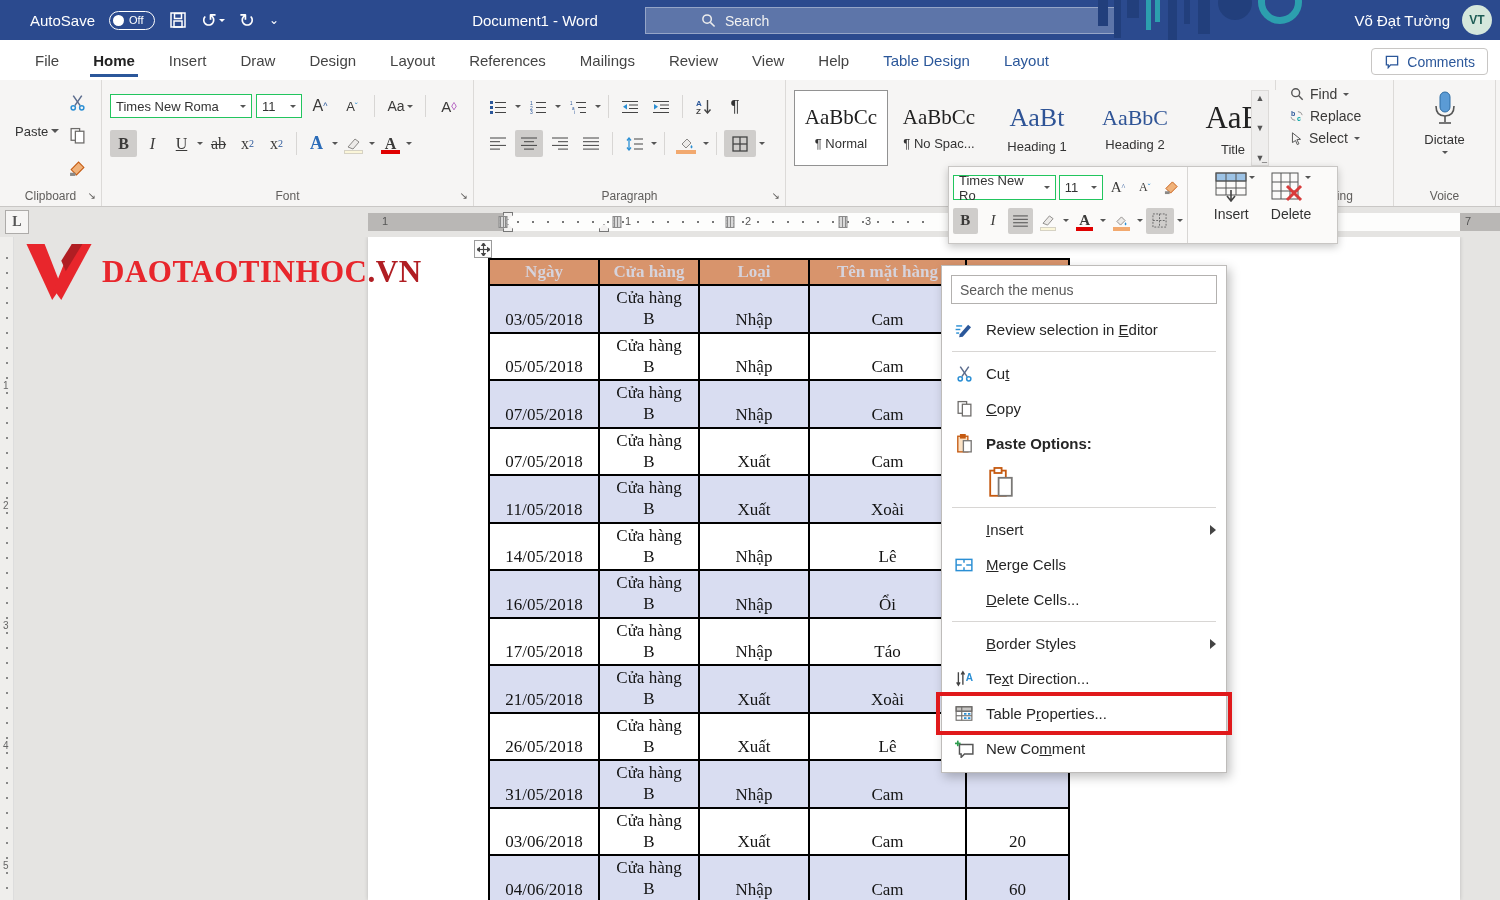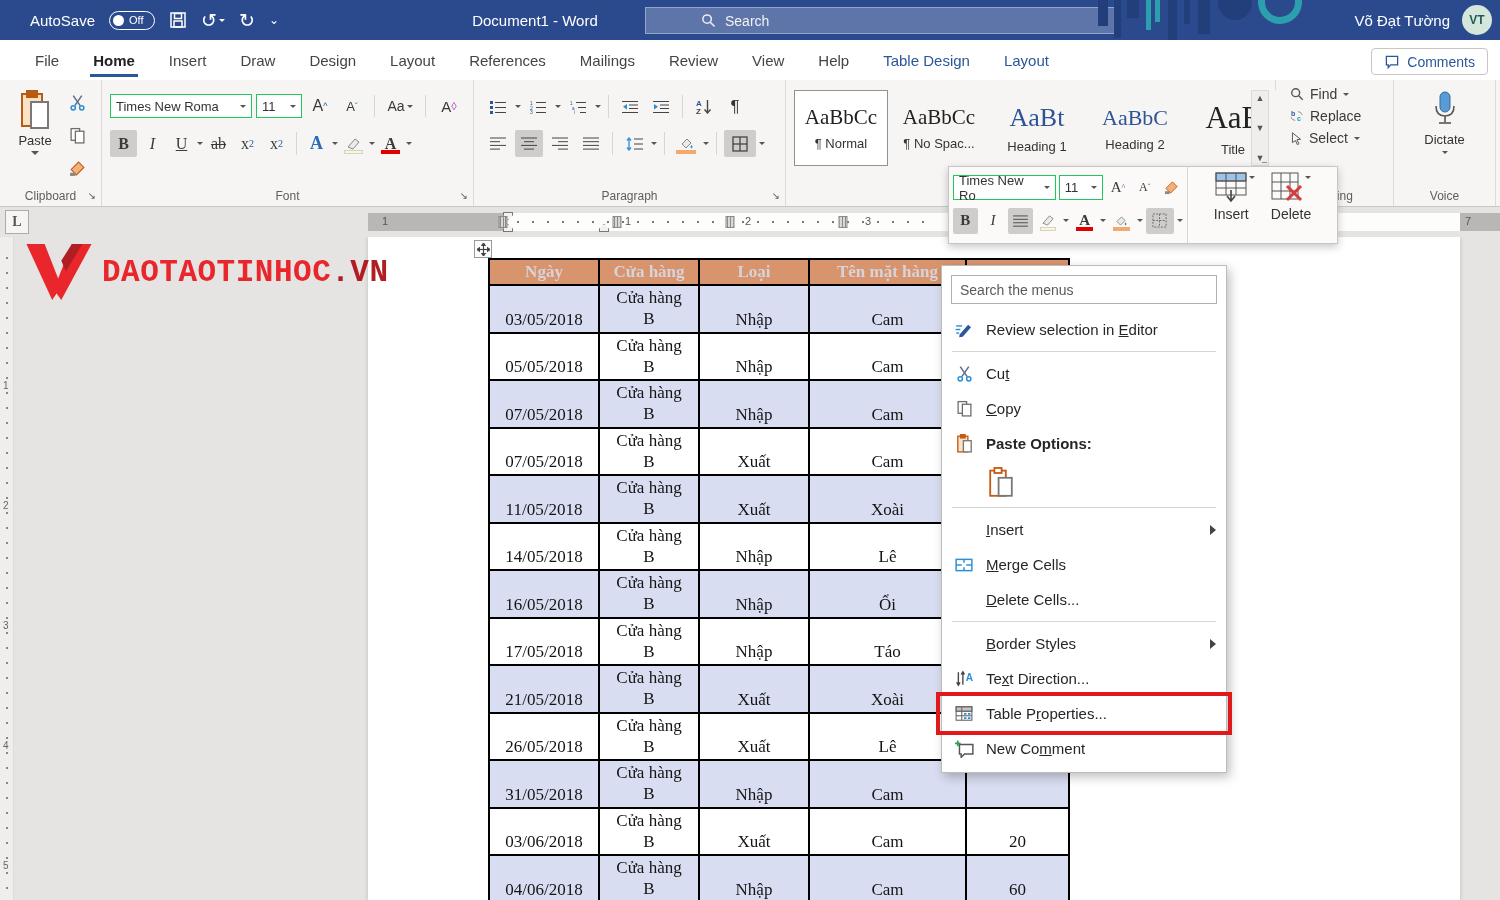--- a/index.html
+++ b/index.html
@@ -42,21 +42,21 @@
   .glabel { position:absolute; bottom:3px; left:0; right:0; text-align:center; font-size:12px; color:#605E5C; }
   .launcher { position:absolute; bottom:5px; right:5px; font-size:10px; color:#605E5C; cursor:pointer; }
   .ibtn { display:inline-flex; align-items:center; justify-content:center; border-radius:2px; cursor:pointer; color:#3b3a39; }
   .ibtn.on { background:#CFCDCB; }
   .combo { background:#fff; border:1px solid #22c55e; height:24px; display:flex; align-items:center; justify-content:space-between; padding:0 5px; font-size:13px; color:#333; cursor:pointer; }
   .combo .caret { color:#555; }
   .vsep { width:1px; background:#D8D6D4; margin:2px 4px; align-self:stretch; }
 
   
   .g-clip { width:102px; }
-  #paste-btn { position:absolute; left:12px; top:10px; width:46px; height:82px; display:flex; flex-direction:column; align-items:center; gap:3px; font-size:13px; color:#333; cursor:pointer; }
+  #paste-btn { position:absolute; left:12px; top:10px; width:46px; height:82px; display:flex; flex-direction:row; align-items:center; gap:3px; font-size:13px; color:#333; cursor:pointer; }
   .clip-col { position:absolute; left:64px; top:10px; display:flex; flex-direction:column; gap:9px; }
   .clip-col .ibtn { width:26px; height:24px; }
 
   
   .g-font { width:372px; }
   .fr1 { position:absolute; left:8px; top:13px; display:flex; align-items:center; gap:4px; width:358px; }
   .fr2 { position:absolute; left:8px; top:50px; display:flex; align-items:center; gap:2px; width:358px; }
   .fr2 .ibtn { width:27px; height:27px; font-family:"Liberation Serif",serif; font-size:16px; }
   .bold-g { font-weight:bold; } .ital-g { font-style:italic; } .und-g { text-decoration:underline; }
   .strike-g { text-decoration:line-through; }
@@ -103,21 +103,21 @@
   #vruler { position:absolute; left:0; top:237px; width:14px; height:663px; background:#EFEEec; border-right:1px solid #DDD; z-index:4; }
   .vnum { position:absolute; left:3px; font-size:10px; color:#666; }
   .vtick { position:absolute; left:6px; width:2px; height:2px; background:#888; }
 
   
   #canvas { position:absolute; left:0; top:237px; width:1500px; height:663px; background:#E5E4E2; }
   #page { position:absolute; left:368px; top:0; width:1092px; height:663px; background:#fff; box-shadow:0 0 4px rgba(0,0,0,.18); }
 
   
   #logo { position:absolute; left:26px; top:6px; height:58px; display:flex; align-items:center; gap:10px; z-index:3; }
-  #logo .wordmark { font-size:31px; font-weight:bold; letter-spacing:.5px; color:var(--logo,#E8262C); font-family:Liberation Mono, monospace; }
+  #logo .wordmark { font-size:31px; font-weight:bold; letter-spacing:.5px; color:var(--logo,#E8262C); font-family:Liberation Serif, serif; }
   #logo .tld { color:#B01E23; }
 
   
   #move-handle { position:absolute; left:106px; top:3px; width:18px; height:18px; background:#FBFBFB; border:1px solid #9a9a9a; display:flex; align-items:center; justify-content:center; color:#444; cursor:move; z-index:3; }
 
   
   #doc-table { position:absolute; left:120px; top:21px; border-collapse:collapse; font-family:"Liberation Serif","DejaVu Serif",serif; font-size:17px; color:#141414; table-layout:fixed; }
   #doc-table td, #doc-table th { border:2px solid #000; vertical-align:bottom; text-align:center; padding:1px 2px 2px 2px; height:42px; overflow:hidden; }
   #doc-table th { height:26px; background:var(--hdr,#D8946C); color:#D6D3DC; font-weight:bold; vertical-align:middle; }
   #doc-table col.c1{width:110px} #doc-table col.c2{width:100px} #doc-table col.c3{width:110px} #doc-table col.c4{width:157px} #doc-table col.c5{width:103px}

